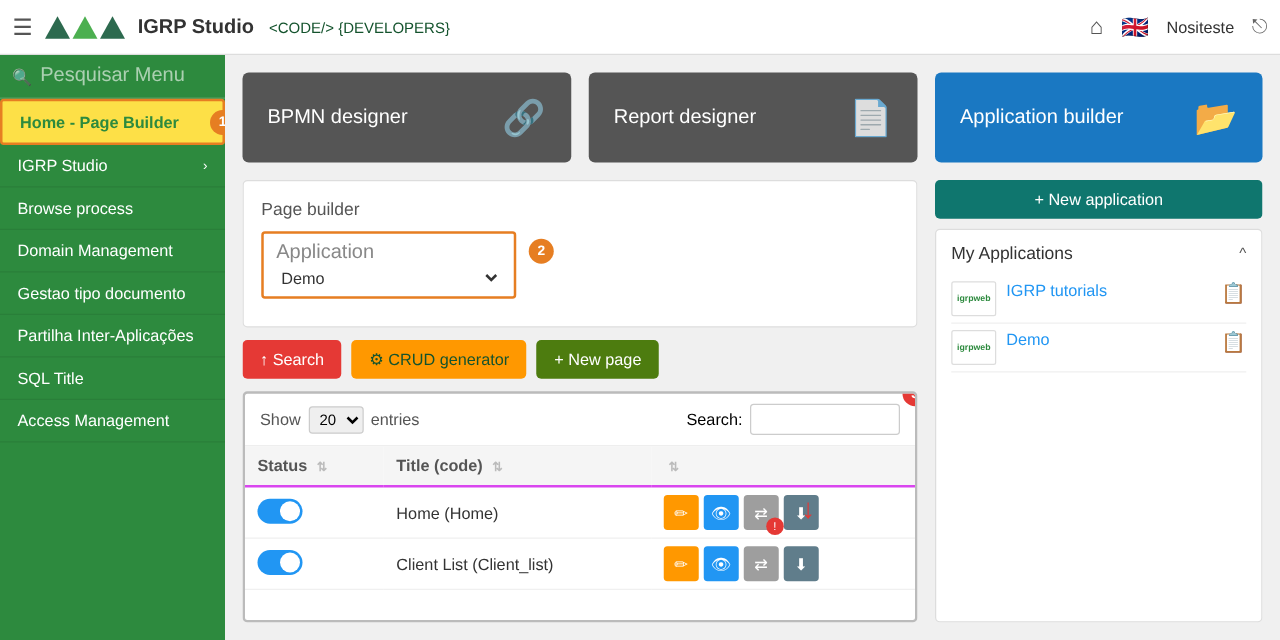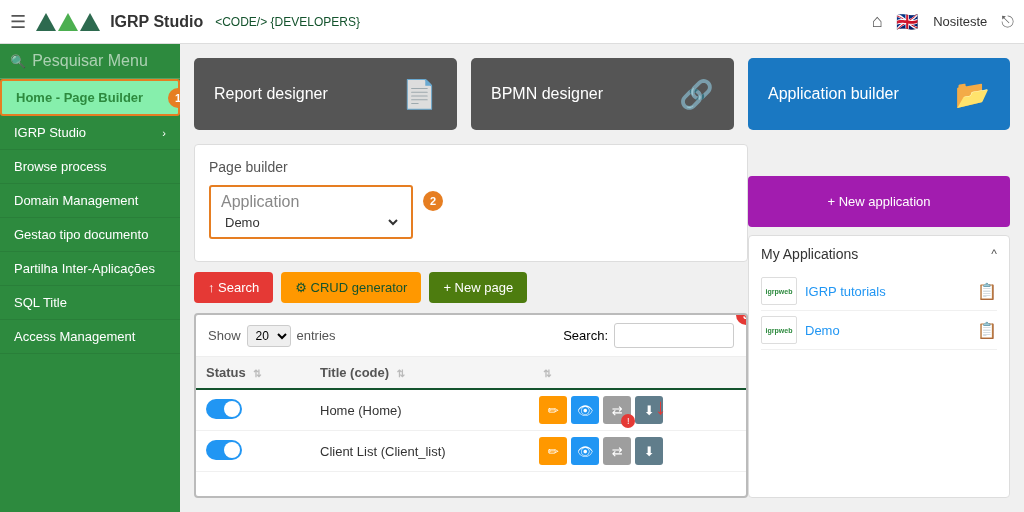--- a/index.html
+++ b/index.html
@@ -36,21 +36,21 @@
     }
     .sidebar-search input::placeholder { color: rgba(255,255,255,0.6); }
     .sidebar-search-icon { color: rgba(255,255,255,0.7); font-size: 13px; }
 
     .sidebar-item {
       display: flex; align-items: center; justify-content: space-between;
       padding: 9px 14px; color: #fff; cursor: pointer; font-size: 13px;
       border-bottom: 1px solid rgba(0,0,0,0.08);
     }
     .sidebar-item.active {
-      background: #86efac; color: #2d8a3e; font-weight: 600;
+      background: #fde047; color: #2d8a3e; font-weight: 600;
       border: 2px solid #e67e22; border-radius: 3px;
     }
     .sidebar-item .chevron { font-size: 11px; }
 
     
     .content-area { flex: 1; display: flex; gap: 0; overflow: hidden; padding: 14px; flex-direction: column; }
     .content-top { display: flex; gap: 14px; flex-shrink: 0; }
 
     
     .card-dark {
@@ -64,34 +64,34 @@
     
     .right-panel { width: 262px; flex-shrink: 0; display: flex; flex-direction: column; gap: 8px; }
     .app-builder-card {
       background: #1a78c2; color: #fff; border-radius: 5px;
       display: flex; align-items: center; justify-content: space-between;
       padding: 0 20px; height: 72px;
     }
     .app-builder-label { font-size: 16px; font-weight: 500; }
     .app-builder-icon { font-size: 28px; }
     .new-app-btn {
-      background: #a21caf; color: #fff; border: none; border-radius: 4px;
-      padding: 18px 14px; font-size: 13px; cursor: pointer; width: 100%;
-      display: flex; align-items: center; justify-content: center; gap: 6px; margin-top: 32px;
+      background: #0f766e; color: #fff; border: none; border-radius: 4px;
+      padding: 8px 14px; font-size: 13px; cursor: pointer; width: 100%;
+      display: flex; align-items: center; justify-content: center; gap: 6px;
     }
     .my-apps-section { background: #fff; border-radius: 4px; padding: 10px 12px; border: 1px solid #ddd; flex: 1; }
     .my-apps-header { display: flex; align-items: center; justify-content: space-between; margin-bottom: 10px; font-size: 14px; font-weight: 500; color: #333; }
     .my-apps-chevron { color: #555; font-size: 12px; cursor: pointer; }
-    .app-row { display: flex; align-items: center; gap: 8px; padding: 5px 0; border-bottom: 1px solid #f0f0f0; }
+    .app-row { display: flex; gap: 8px; padding: 5px 0; border-bottom: 1px solid #f0f0f0; }
     .app-logo { width: 36px; height: 28px; background: #fff; border: 1px solid #ddd; border-radius: 2px; display: flex; align-items: center; justify-content: center; font-size: 8px; color: #666; flex-shrink: 0; }
     .app-name { flex: 1; color: #2196F3; font-size: 13px; cursor: pointer; }
     .app-file-icon { color: #2196F3; font-size: 16px; cursor: pointer; }
 
     
-    .middle-content { display: flex; gap: 0; flex: 1; margin-top: 14px; overflow: hidden; }
+    .middle-content { display: flex; gap: 14px; flex: 1; margin-top: 14px; overflow: hidden; }
     .page-builder-panel { flex: 1; display: flex; flex-direction: column; gap: 10px; overflow: hidden; }
     .page-builder-box {
       background: #fff; border-radius: 4px; border: 1px solid #ddd;
       padding: 14px; flex-shrink: 0;
     }
     .page-builder-title { font-size: 14px; color: #555; margin-bottom: 10px; }
     select.app-select {
       border: none; outline: none; font-size: 13px; color: #333;
       background: transparent; cursor: pointer; min-width: 180px;
     }
@@ -102,21 +102,21 @@
     .btn-newpage { background: #4d7c0f; color: #fff; border: none; border-radius: 4px; padding: 8px 14px; cursor: pointer; display: flex; align-items: center; gap: 5px; font-size: 13px; }
     .table-controls {
       display: flex; align-items: center; justify-content: space-between;
       padding: 8px 12px; border-bottom: 1px solid #eee;
     }
     .show-entries { display: flex; align-items: center; gap: 6px; color: #555; font-size: 13px; }
     .entries-select { border: 1px solid #ccc; border-radius: 3px; padding: 2px 4px; font-size: 12px; }
     .search-box { display: flex; align-items: center; gap: 6px; }
     .search-input { border: 1px solid #ccc; border-radius: 3px; padding: 4px 8px; font-size: 13px; width: 120px; }
     table { width: 100%; border-collapse: collapse; font-size: 13px; }
-    th { background: #f5f5f5; padding: 8px 10px; text-align: left; color: #555; border-bottom: 2px solid #14532d; font-weight: 600; }
+    th { background: #f5f5f5; padding: 8px 10px; text-align: left; color: #555; border-bottom: 2px solid #d946ef; font-weight: 600; }
     td { padding: 6px 10px; border-bottom: 1px solid #f0f0f0; color: #333; vertical-align: middle; }
     .toggle { display: inline-block; width: 36px; height: 20px; background: #2196F3; border-radius: 10px; position: relative; cursor: pointer; }
     .toggle-knob { position: absolute; right: 2px; top: 2px; width: 16px; height: 16px; background: #fff; border-radius: 50%; }
     .action-btns { display: flex; gap: 4px; }
     .act-btn { width: 28px; height: 28px; border: none; border-radius: 3px; cursor: pointer; display: flex; align-items: center; justify-content: center; font-size: 13px; color: #fff; }
     .act-edit { background: #ff9800; }
     .act-view { background: #2196F3; }
     .act-share { background: #9e9e9e; }
     .act-download { background: #607d8b; }
 
@@ -190,26 +190,26 @@
     <div class="sidebar-item">
       <span>Access Management</span>
     </div>
   </div>
 
   <div class="content-area">
 
     <div class="content-top">
       <div style="flex:1;display:flex;gap:14px;">
         <div class="card-dark">
+          <span class="card-label">BPMN designer</span>
+          <span class="card-icon">🔗</span>
+        </div>
+        <div class="card-dark">
           <span class="card-label">Report designer</span>
           <span class="card-icon">📄</span>
-        </div>
-        <div class="card-dark">
-          <span class="card-label">BPMN designer</span>
-          <span class="card-icon">🔗</span>
         </div>
       </div>
 
       <div class="app-builder-card" style="width:262px;">
         <span class="app-builder-label">Application builder</span>
         <span class="app-builder-icon">📂</span>
       </div>
     </div>
 
     <div class="middle-content">

